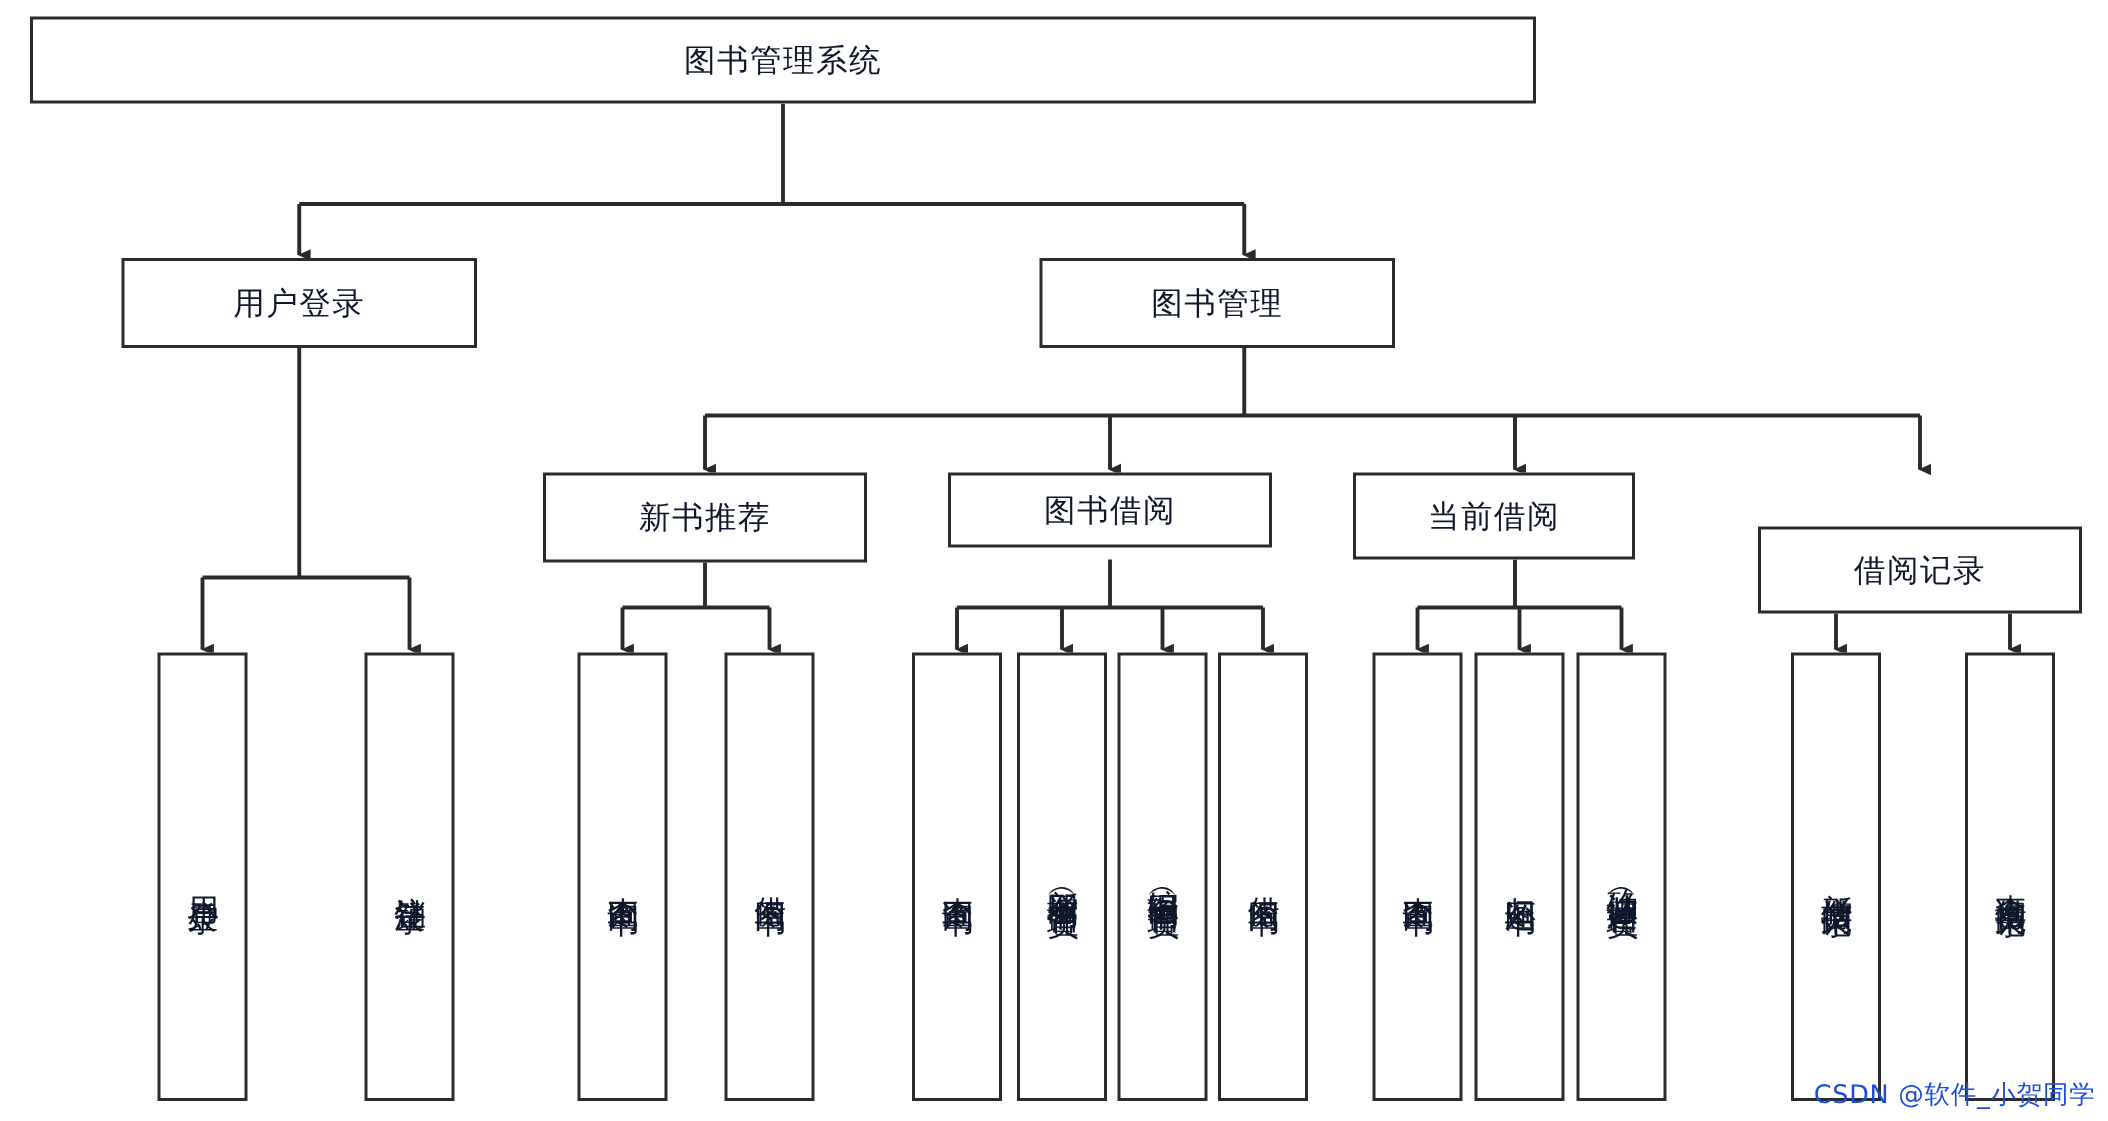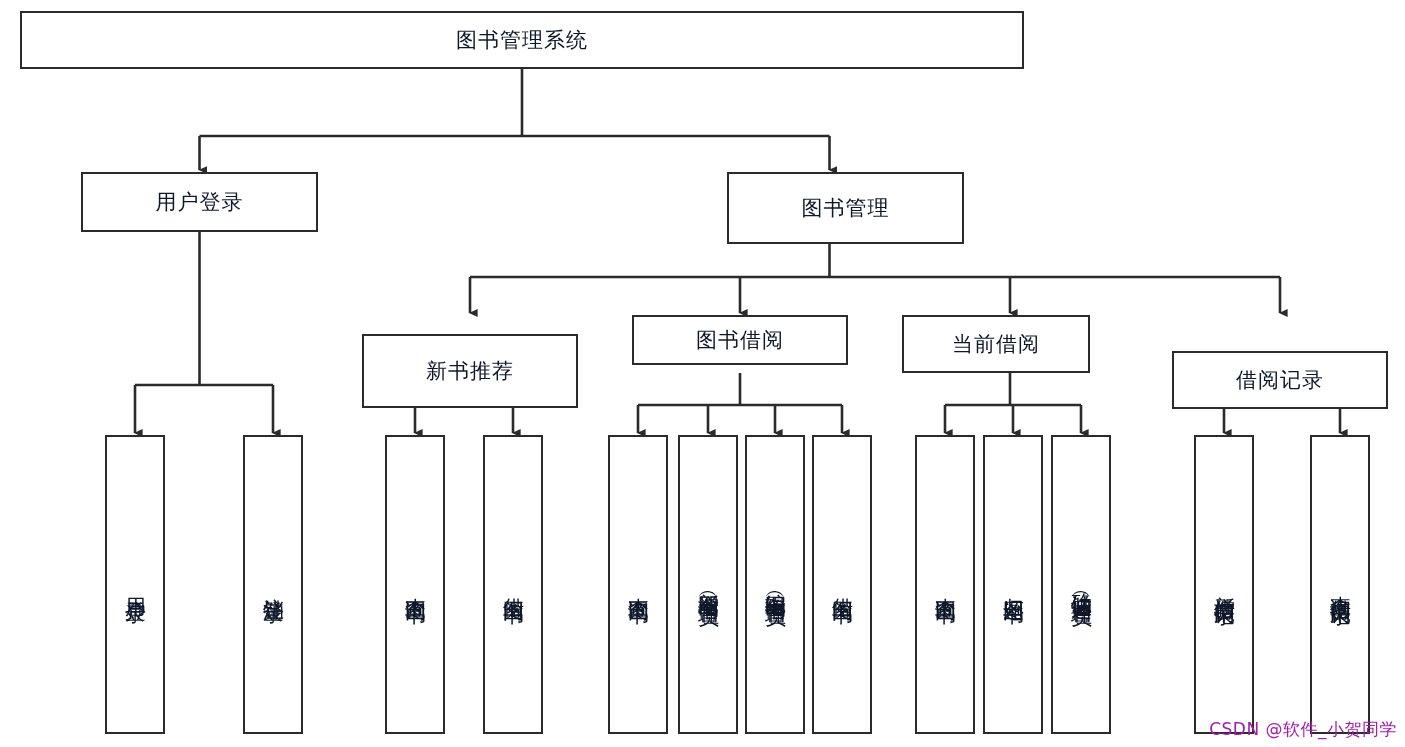--- a/index.html
+++ b/index.html
@@ -52,21 +52,21 @@
     line-height: 1.28;
     letter-spacing: 2px;
     white-space: nowrap;
     text-align: center;
   }
   .watermark {
     position: absolute;
     right: 8px;
     bottom: 6px;
     font-size: 17px;
-    color: #a21caf;
+    color: #1d4ed8;
     z-index: 6;
     white-space: nowrap;
     letter-spacing: 0.5px;
   }
 </style>
 </head>
 <body>
 
 <div id="diagram-root">
 
@@ -119,24 +119,24 @@
       </div>
       <div class="node horiz" style="left: 81px; top: 172px; width: 237px; height: 60px;">
         <span>用户登录</span>
       </div>
       <div class="node vert" style="left: 105px; top: 435px; width: 60px; height: 299px;">
         <span class="vlabel">用户登录</span>
       </div>
       <div class="node vert" style="left: 243px; top: 435px; width: 60px; height: 299px;">
         <span class="vlabel">注销登录</span>
       </div>
-      <div class="node horiz" style="left: 727px; top: 172px; width: 237px; height: 72px;">
+      <div class="node horiz" style="left: 693px; top: 172px; width: 237px; height: 60px;">
         <span>图书管理</span>
       </div>
-      <div class="node horiz" style="left: 362px; top: 334px; width: 216px; height: 74px;">
+      <div class="node horiz" style="left: 362px; top: 315px; width: 216px; height: 60px;">
         <span>新书推荐</span>
       </div>
       <div class="node vert" style="left: 385px; top: 435px; width: 60px; height: 299px;">
         <span class="vlabel">查询图书</span>
       </div>
       <div class="node vert" style="left: 483px; top: 435px; width: 60px; height: 299px;">
         <span class="vlabel">借阅图书</span>
       </div>
       <div class="node horiz" style="left: 632px; top: 315px; width: 216px; height: 50px;">
         <span>图书借阅</span>

